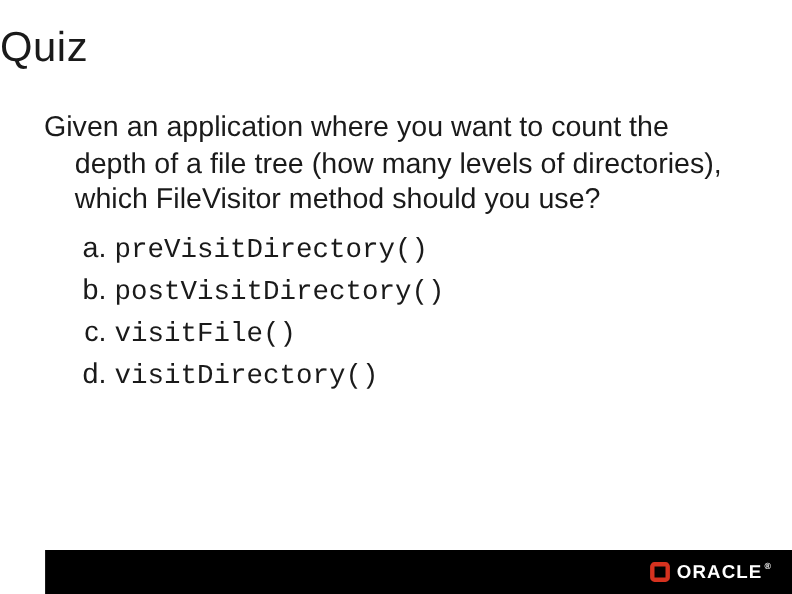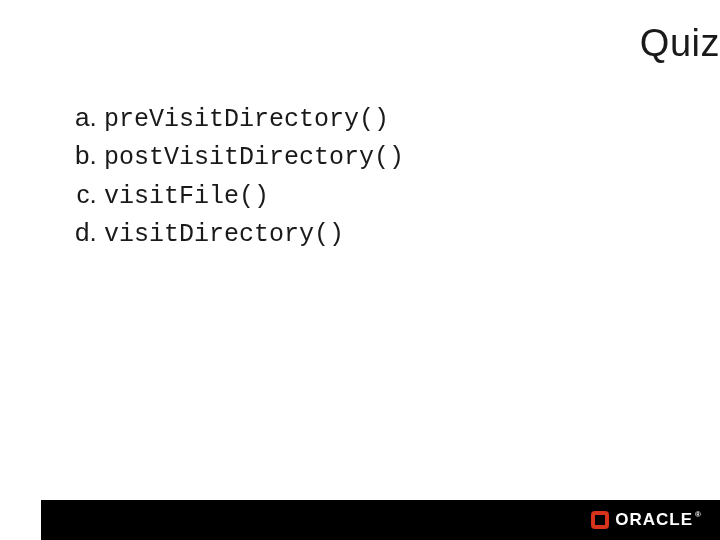--- a/index.html
+++ b/index.html
@@ -13,21 +13,21 @@
     overflow: hidden;
     position: relative;
   }
   .slide {
     width: 720px;
     height: 540px;
     position: relative;
     box-sizing: border-box;
   }
   .title {
-    text-align: right;
+    text-align: left;
     font-size: 38px;
     font-weight: 400;
     padding-top: 22px;
     letter-spacing: 0.5px;
   }
   .body {
     padding: 34px 40px 0 40px;
     font-size: 26px;
     line-height: 1.25;
   }
@@ -87,20 +87,21 @@
   }
 </style>
 </head>
 <body>
 
 <div class="slide">
 
   <div class="title">Quiz</div>
 
   <div class="body">
+    <p class="question">Given an application where you want to count the depth of a file tree (how many levels of directories), which FileVisitor method should you use?</p>
     <ol class="options">
       <li><span class="code">preVisitDirectory()</span></li>
       <li><span class="code">postVisitDirectory()</span></li>
       <li><span class="code">visitFile()</span></li>
       <li><span class="code">visitDirectory()</span></li>
     </ol>
   </div>
 
   <div class="footer">
     <div class="brand">

